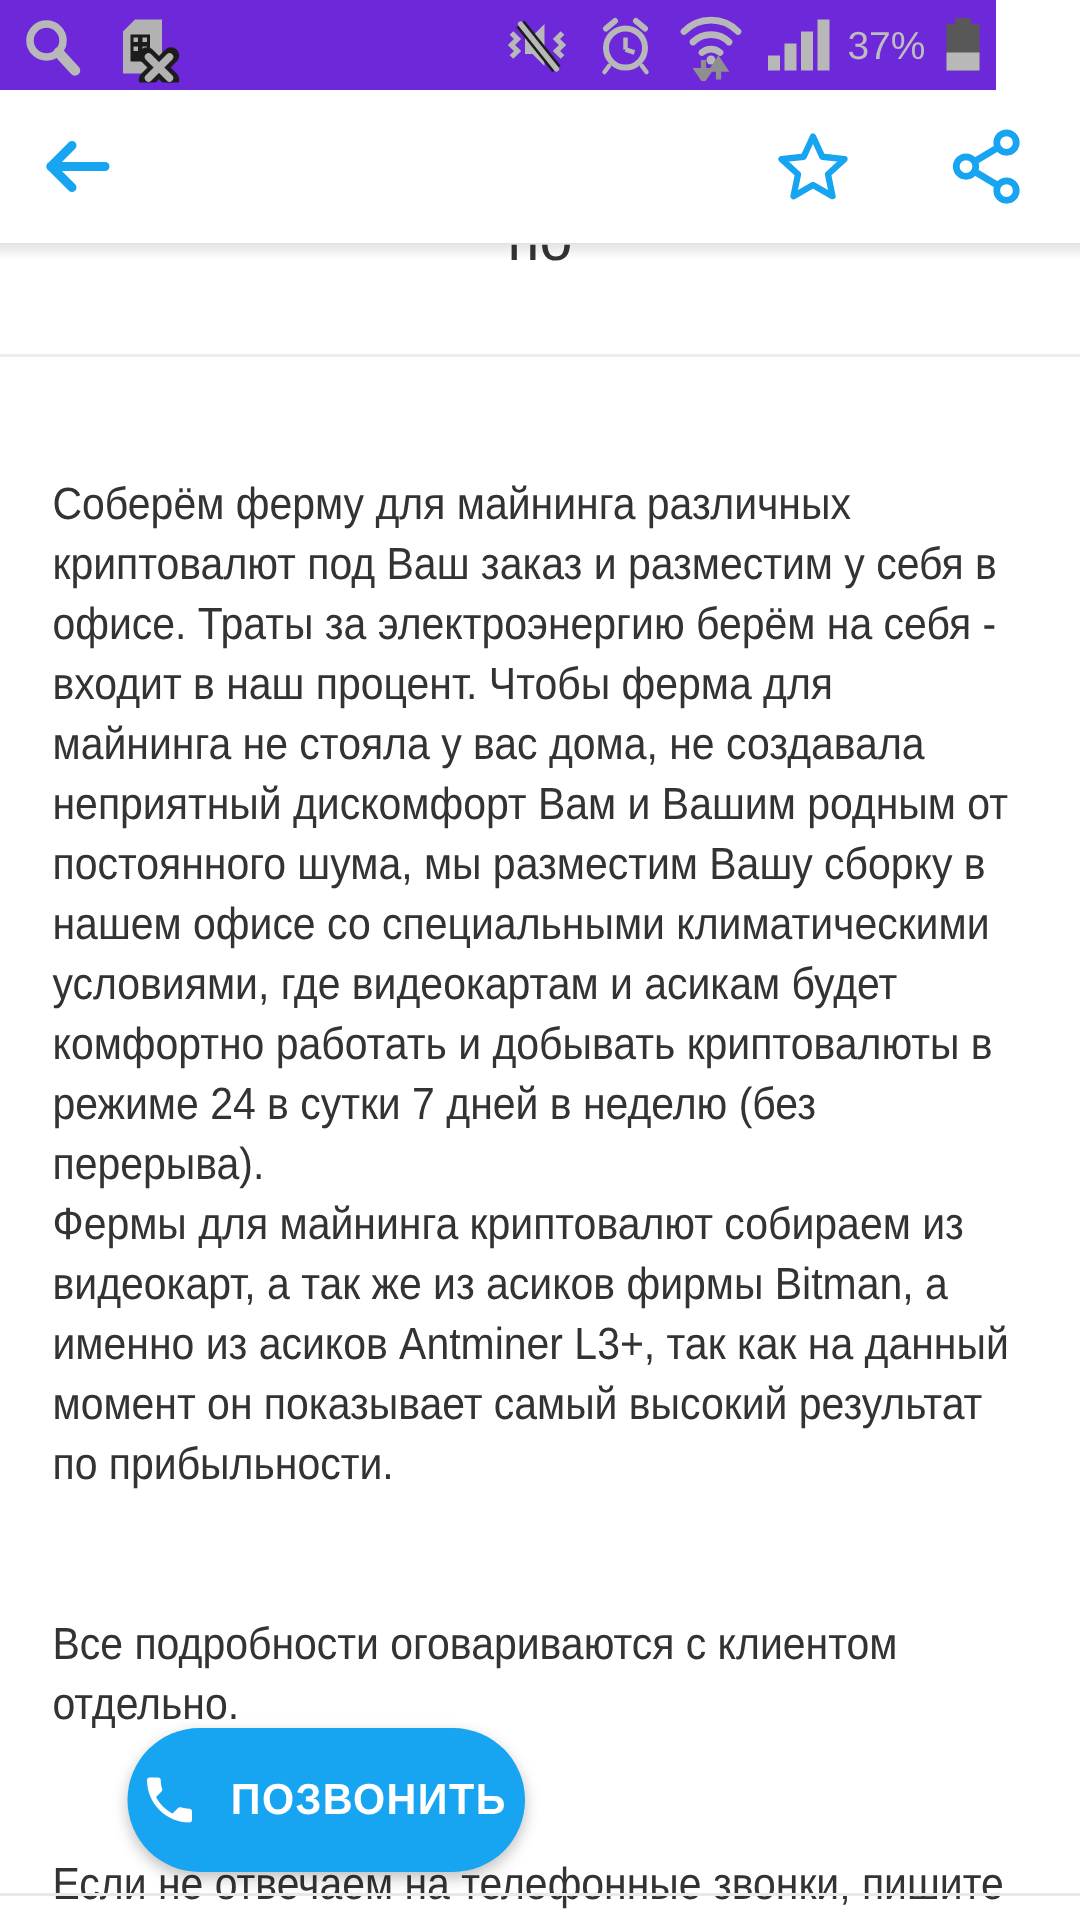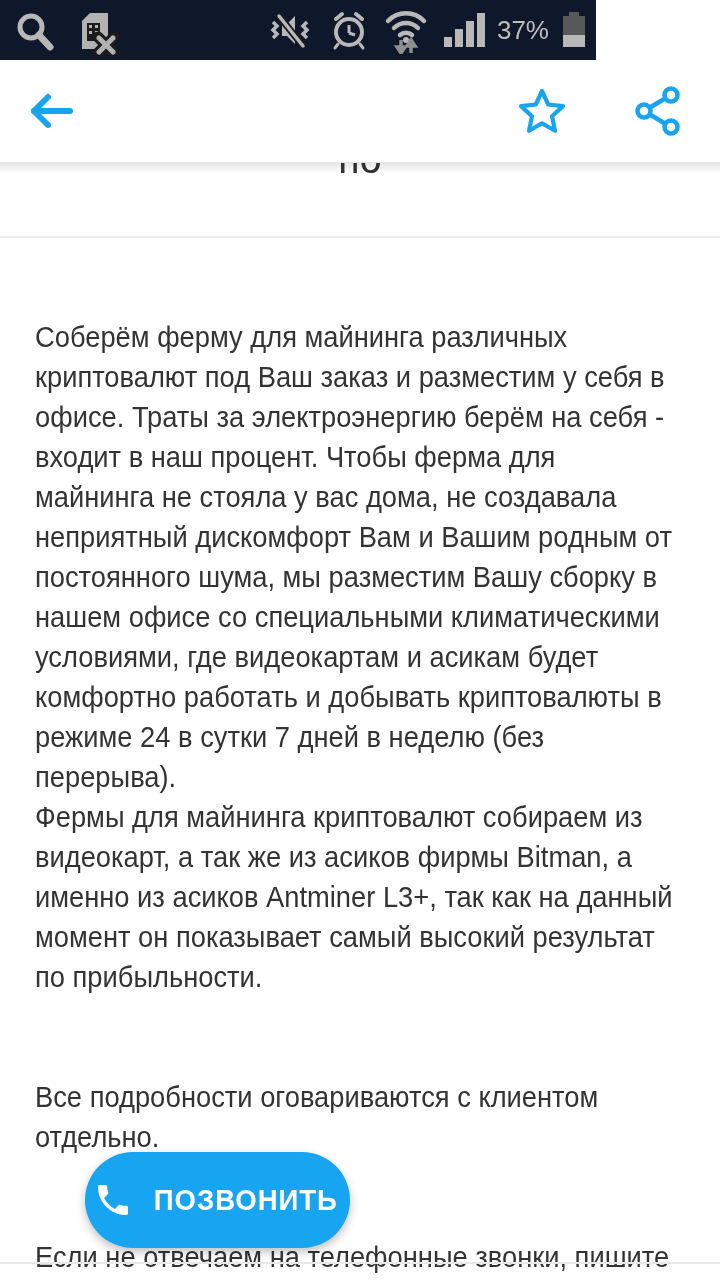--- a/index.html
+++ b/index.html
@@ -1,21 +1,21 @@
 <!DOCTYPE html>
 <html><head>
 <meta charset="utf-8">
 <style>
   html,body{margin:0;padding:0;}
   body{width:720px;height:1280px;overflow:hidden;background:#fff;
        font-family:"Liberation Sans","DejaVu Sans",sans-serif;position:relative;}
   .page{position:absolute;inset:0;width:720px;height:1280px;overflow:hidden;background:#fff;}
 
   
-  .status-bar{position:absolute;top:0;left:0;width:596px;height:60px;background:#0f172a;
+  .status-bar{position:absolute;top:0;left:0;width:664px;height:60px;background:#6d28d9;
               display:flex;align-items:center;z-index:30;color:#b8b8b8;}
   .sb-left{display:flex;align-items:center;gap:14px;padding-left:12px;}
   .sb-right{display:flex;align-items:center;gap:11px;margin-left:auto;padding-right:8px;}
   .sb-pct{font-size:26px;color:#bdbdbd;letter-spacing:0;}
   .sb-time{font-size:38px;color:#cbcbcb;letter-spacing:1px;margin-left:4px;}
   .sb-icon{display:block;}
 
   
   .app-bar{position:absolute;top:60px;left:0;width:720px;height:102px;background:#ffffff;
            border-bottom:1px solid #e3e3e3;z-index:20;display:flex;align-items:center;}

